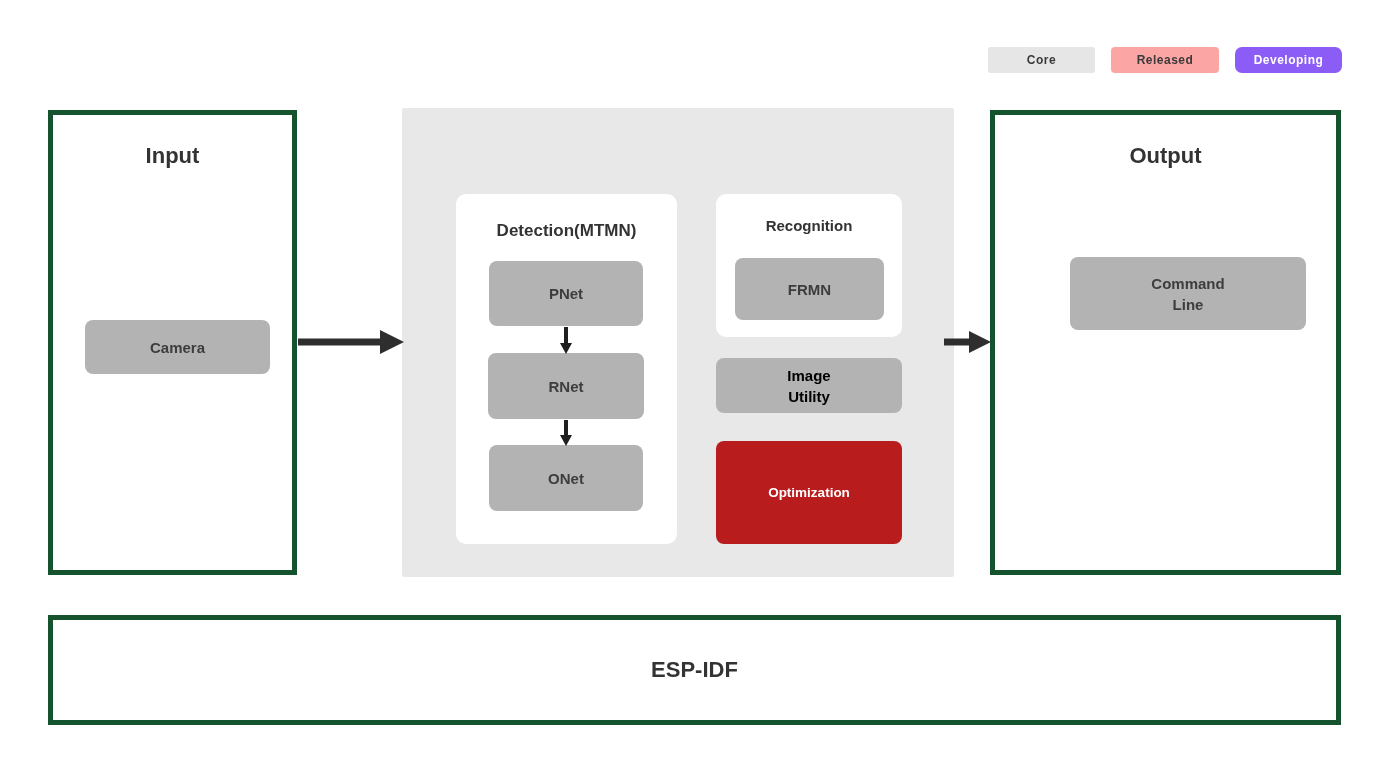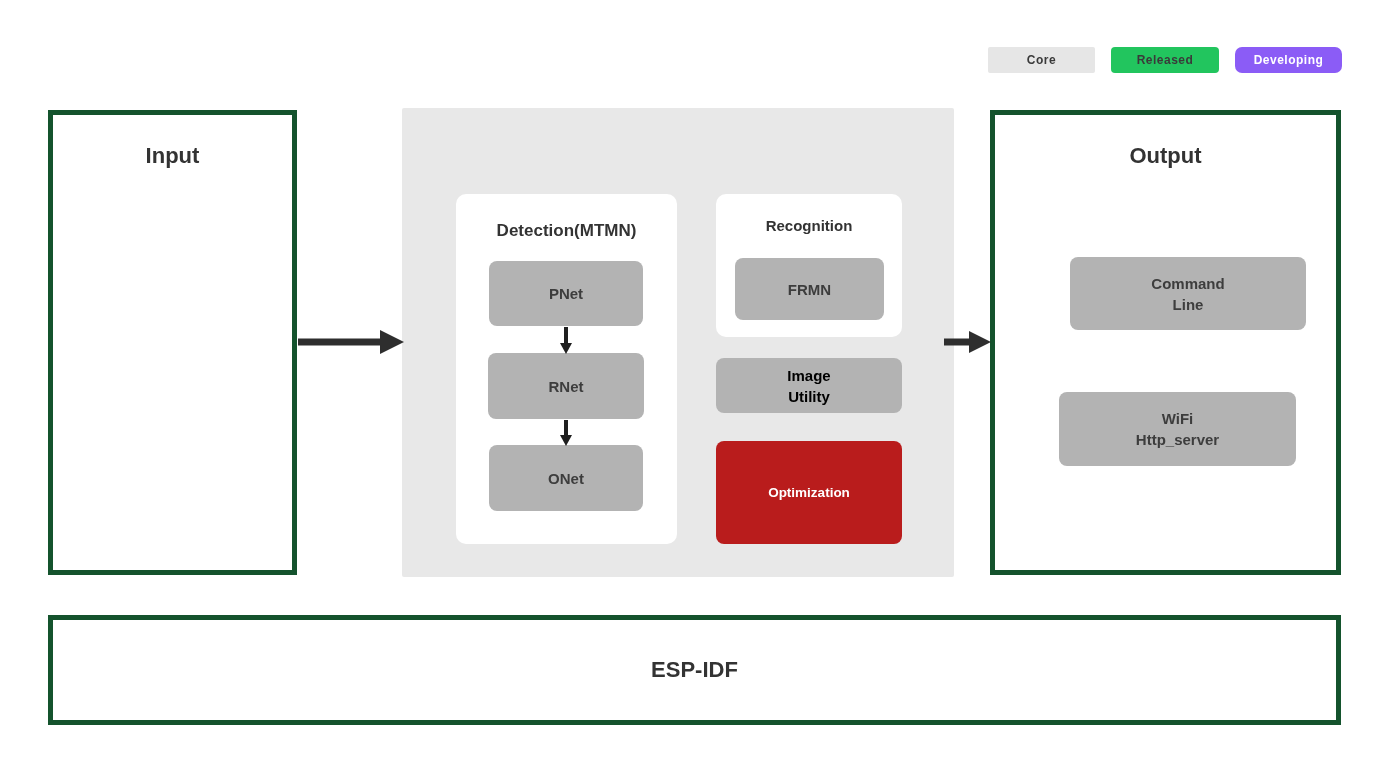--- a/index.html
+++ b/index.html
@@ -11,21 +11,21 @@
     color: #333;
   }
 
   
   .legend { position: absolute; top: 47px; left: 988px; display: flex; gap: 16px; }
   .chip {
     height: 26px; display: flex; align-items: center; justify-content: center;
     font-size: 12px; font-weight: bold; letter-spacing: 0.5px;
   }
   .chip-core       { width: 107px; background: #e6e6e6; color: #3a3a3a; border-radius: 2px; }
-  .chip-released   { width: 108px; background: #22c55e; color: #3a3a3a; border-radius: 4px; }
+  .chip-released   { width: 108px; background: #fca5a5; color: #3a3a3a; border-radius: 4px; }
   .chip-developing { width: 107px; background: #8b5cf6; color: #ffffff; border-radius: 7px; }
 
   
   .stage {
     position: absolute; background: #ffffff;
     border: 5px solid #14532d;
   }
   .stage-title {
     position: absolute; top: 28px; left: 0; right: 0;
     text-align: center; font-size: 22px; font-weight: bold; color: #333;
@@ -86,20 +86,21 @@
 <body>
 
 <div class="legend">
   <div class="chip chip-core">Core</div>
   <div class="chip chip-released">Released</div>
   <div class="chip chip-developing">Developing</div>
 </div>
 
 <div class="stage" id="input-box">
   <div class="stage-title">Input</div>
+  <div class="node node-gray" id="camera-node">Camera</div>
 </div>
 
 <div id="processing-box">
 
   <div class="panel" id="recognition-panel">
     <div class="panel-title">Recognition</div>
     <div class="node node-gray" id="frmn-node">FRMN</div>
   </div>
 
   <div class="panel" id="detection-panel">
@@ -111,22 +112,20 @@
 
   <div class="node node-gray" id="image-utility-node">Image
 Utility</div>
   <div class="node node-black" id="optimization-node">Optimization</div>
 </div>
 
 <div class="stage" id="output-box">
   <div class="stage-title">Output</div>
   <div class="node node-gray" id="command-line-node">Command
 Line</div>
-  <div class="node node-gray" id="wifi-node">WiFi
-Http_server</div>
 </div>
 
 <div class="stage" id="espidf-box">
   <div class="stage-title">ESP-IDF</div>
 </div>
 
 <svg id="arrows" viewBox="0 0 1373 758" xmlns="http://www.w3.org/2000/svg">
 
   <g>
     <line x1="298" y1="342" x2="382" y2="342" stroke="#2e2e2e" stroke-width="7"></line>

